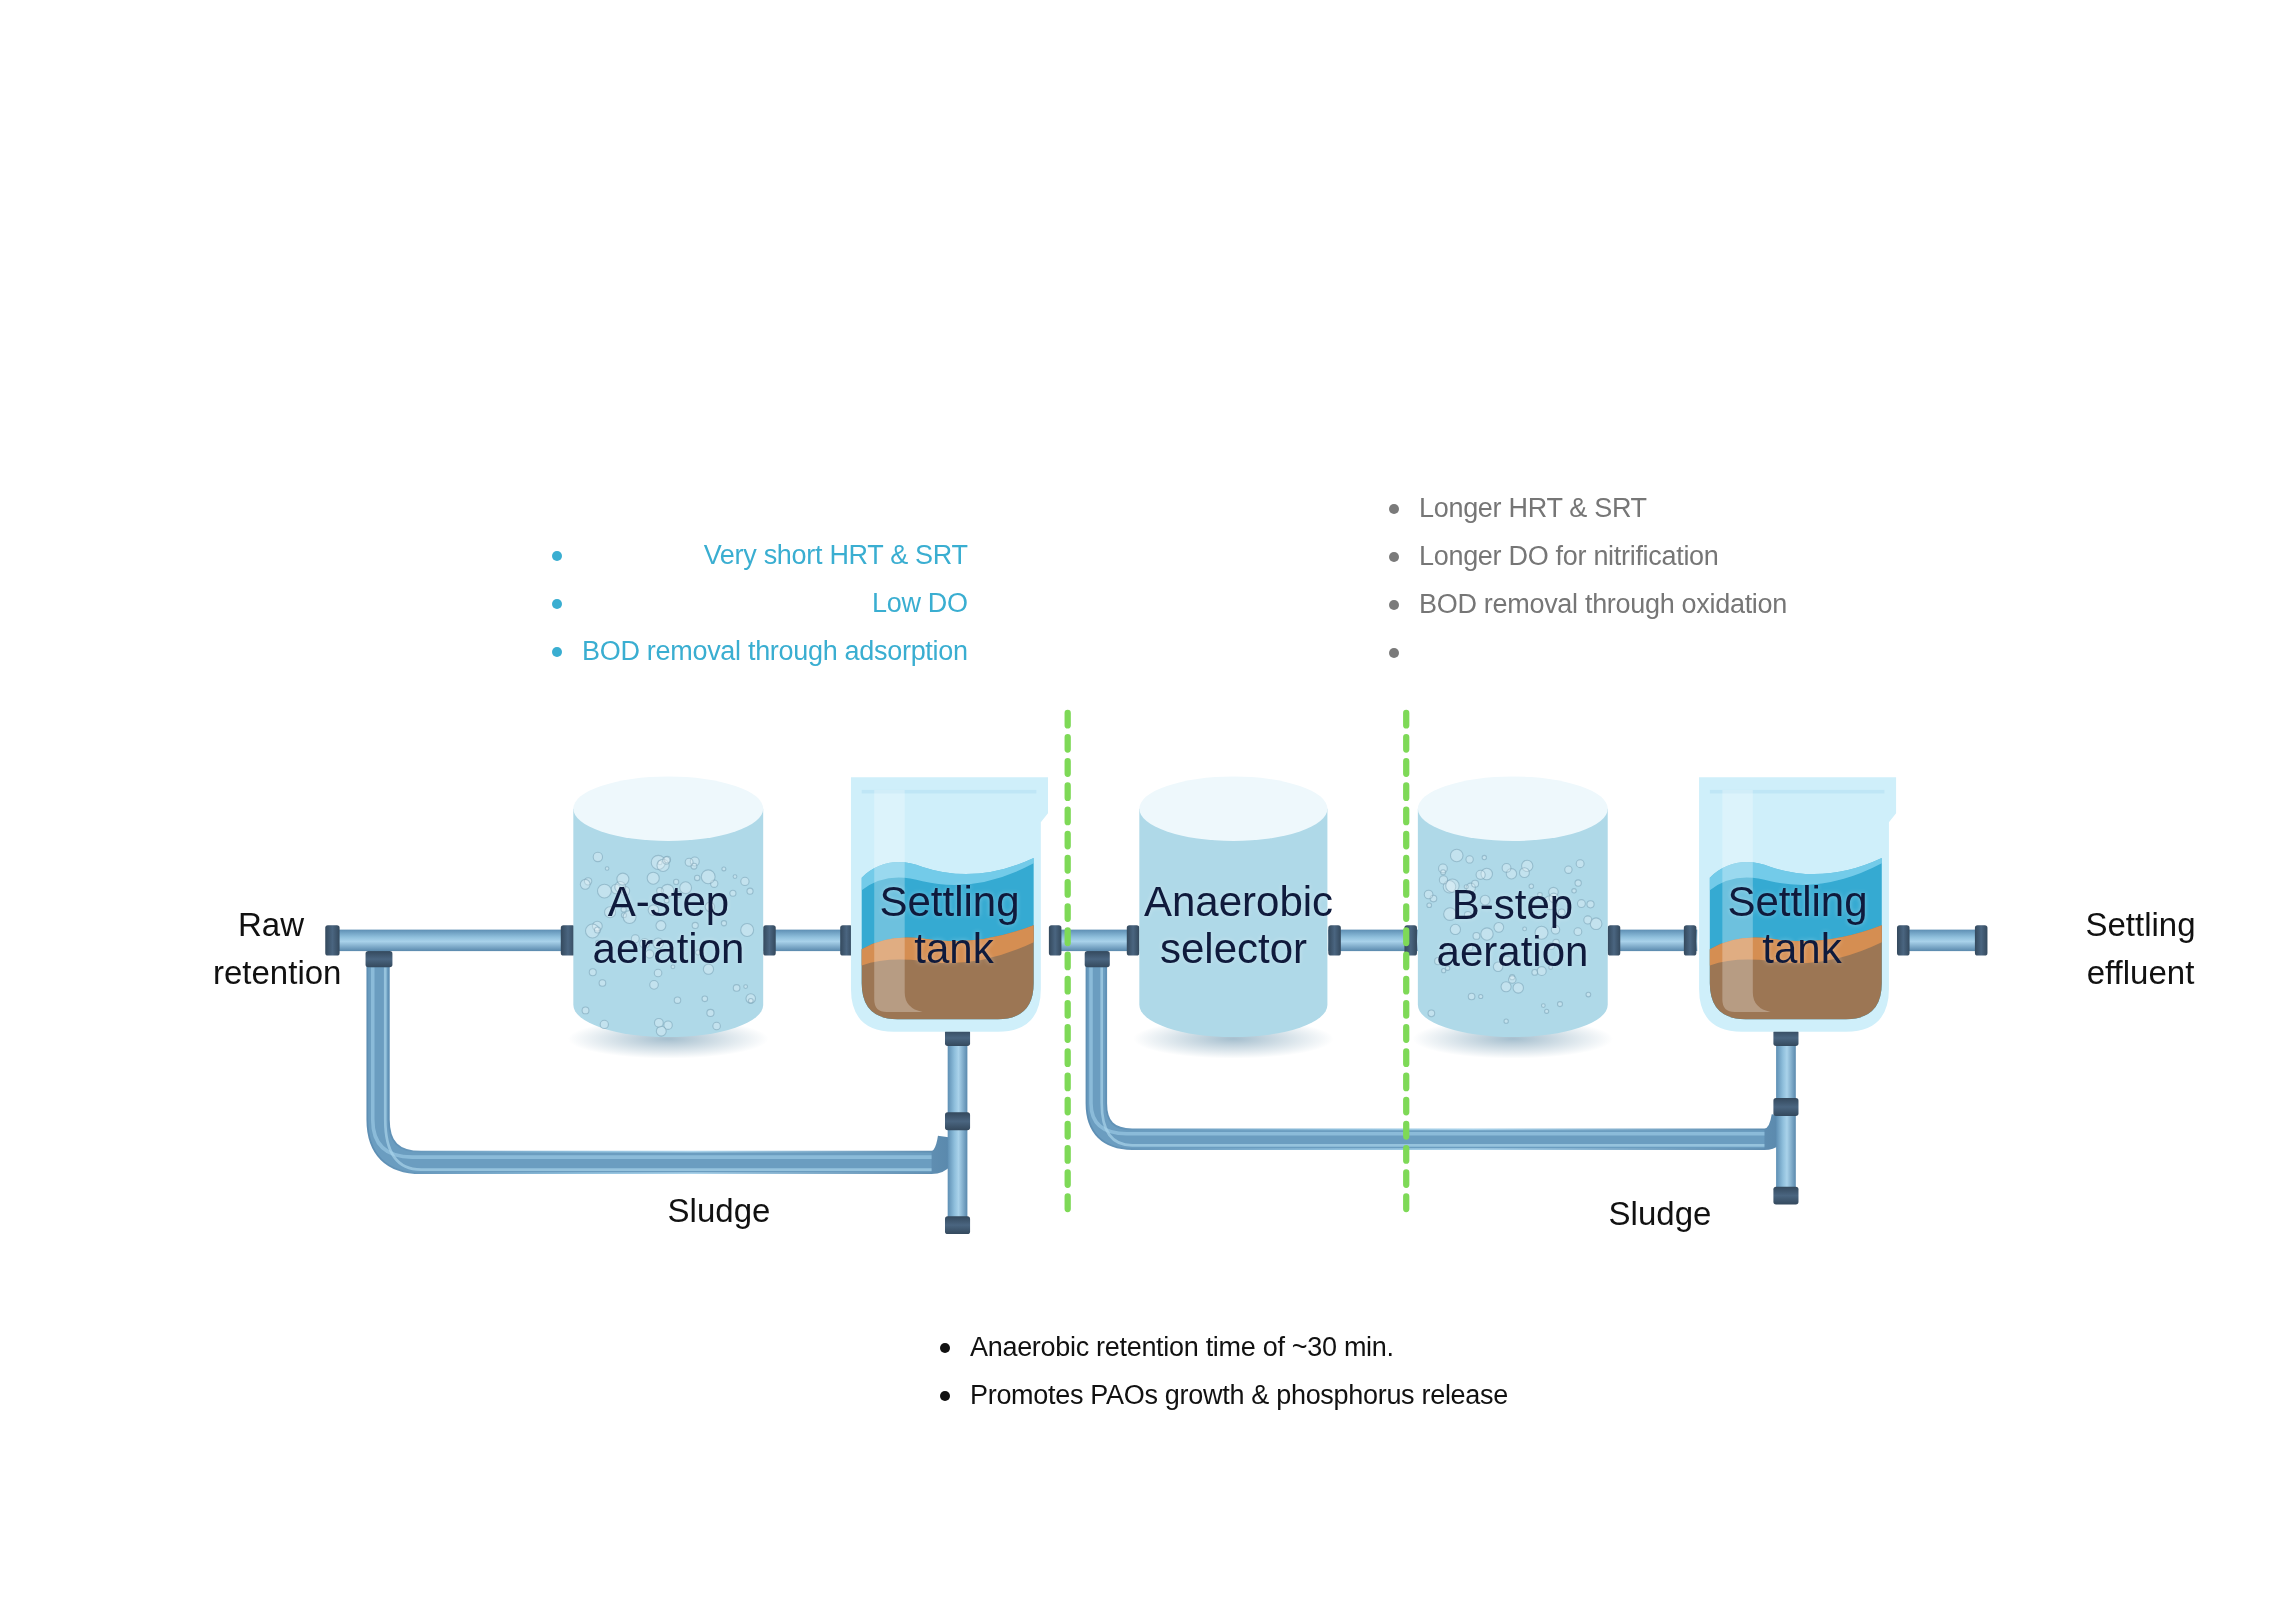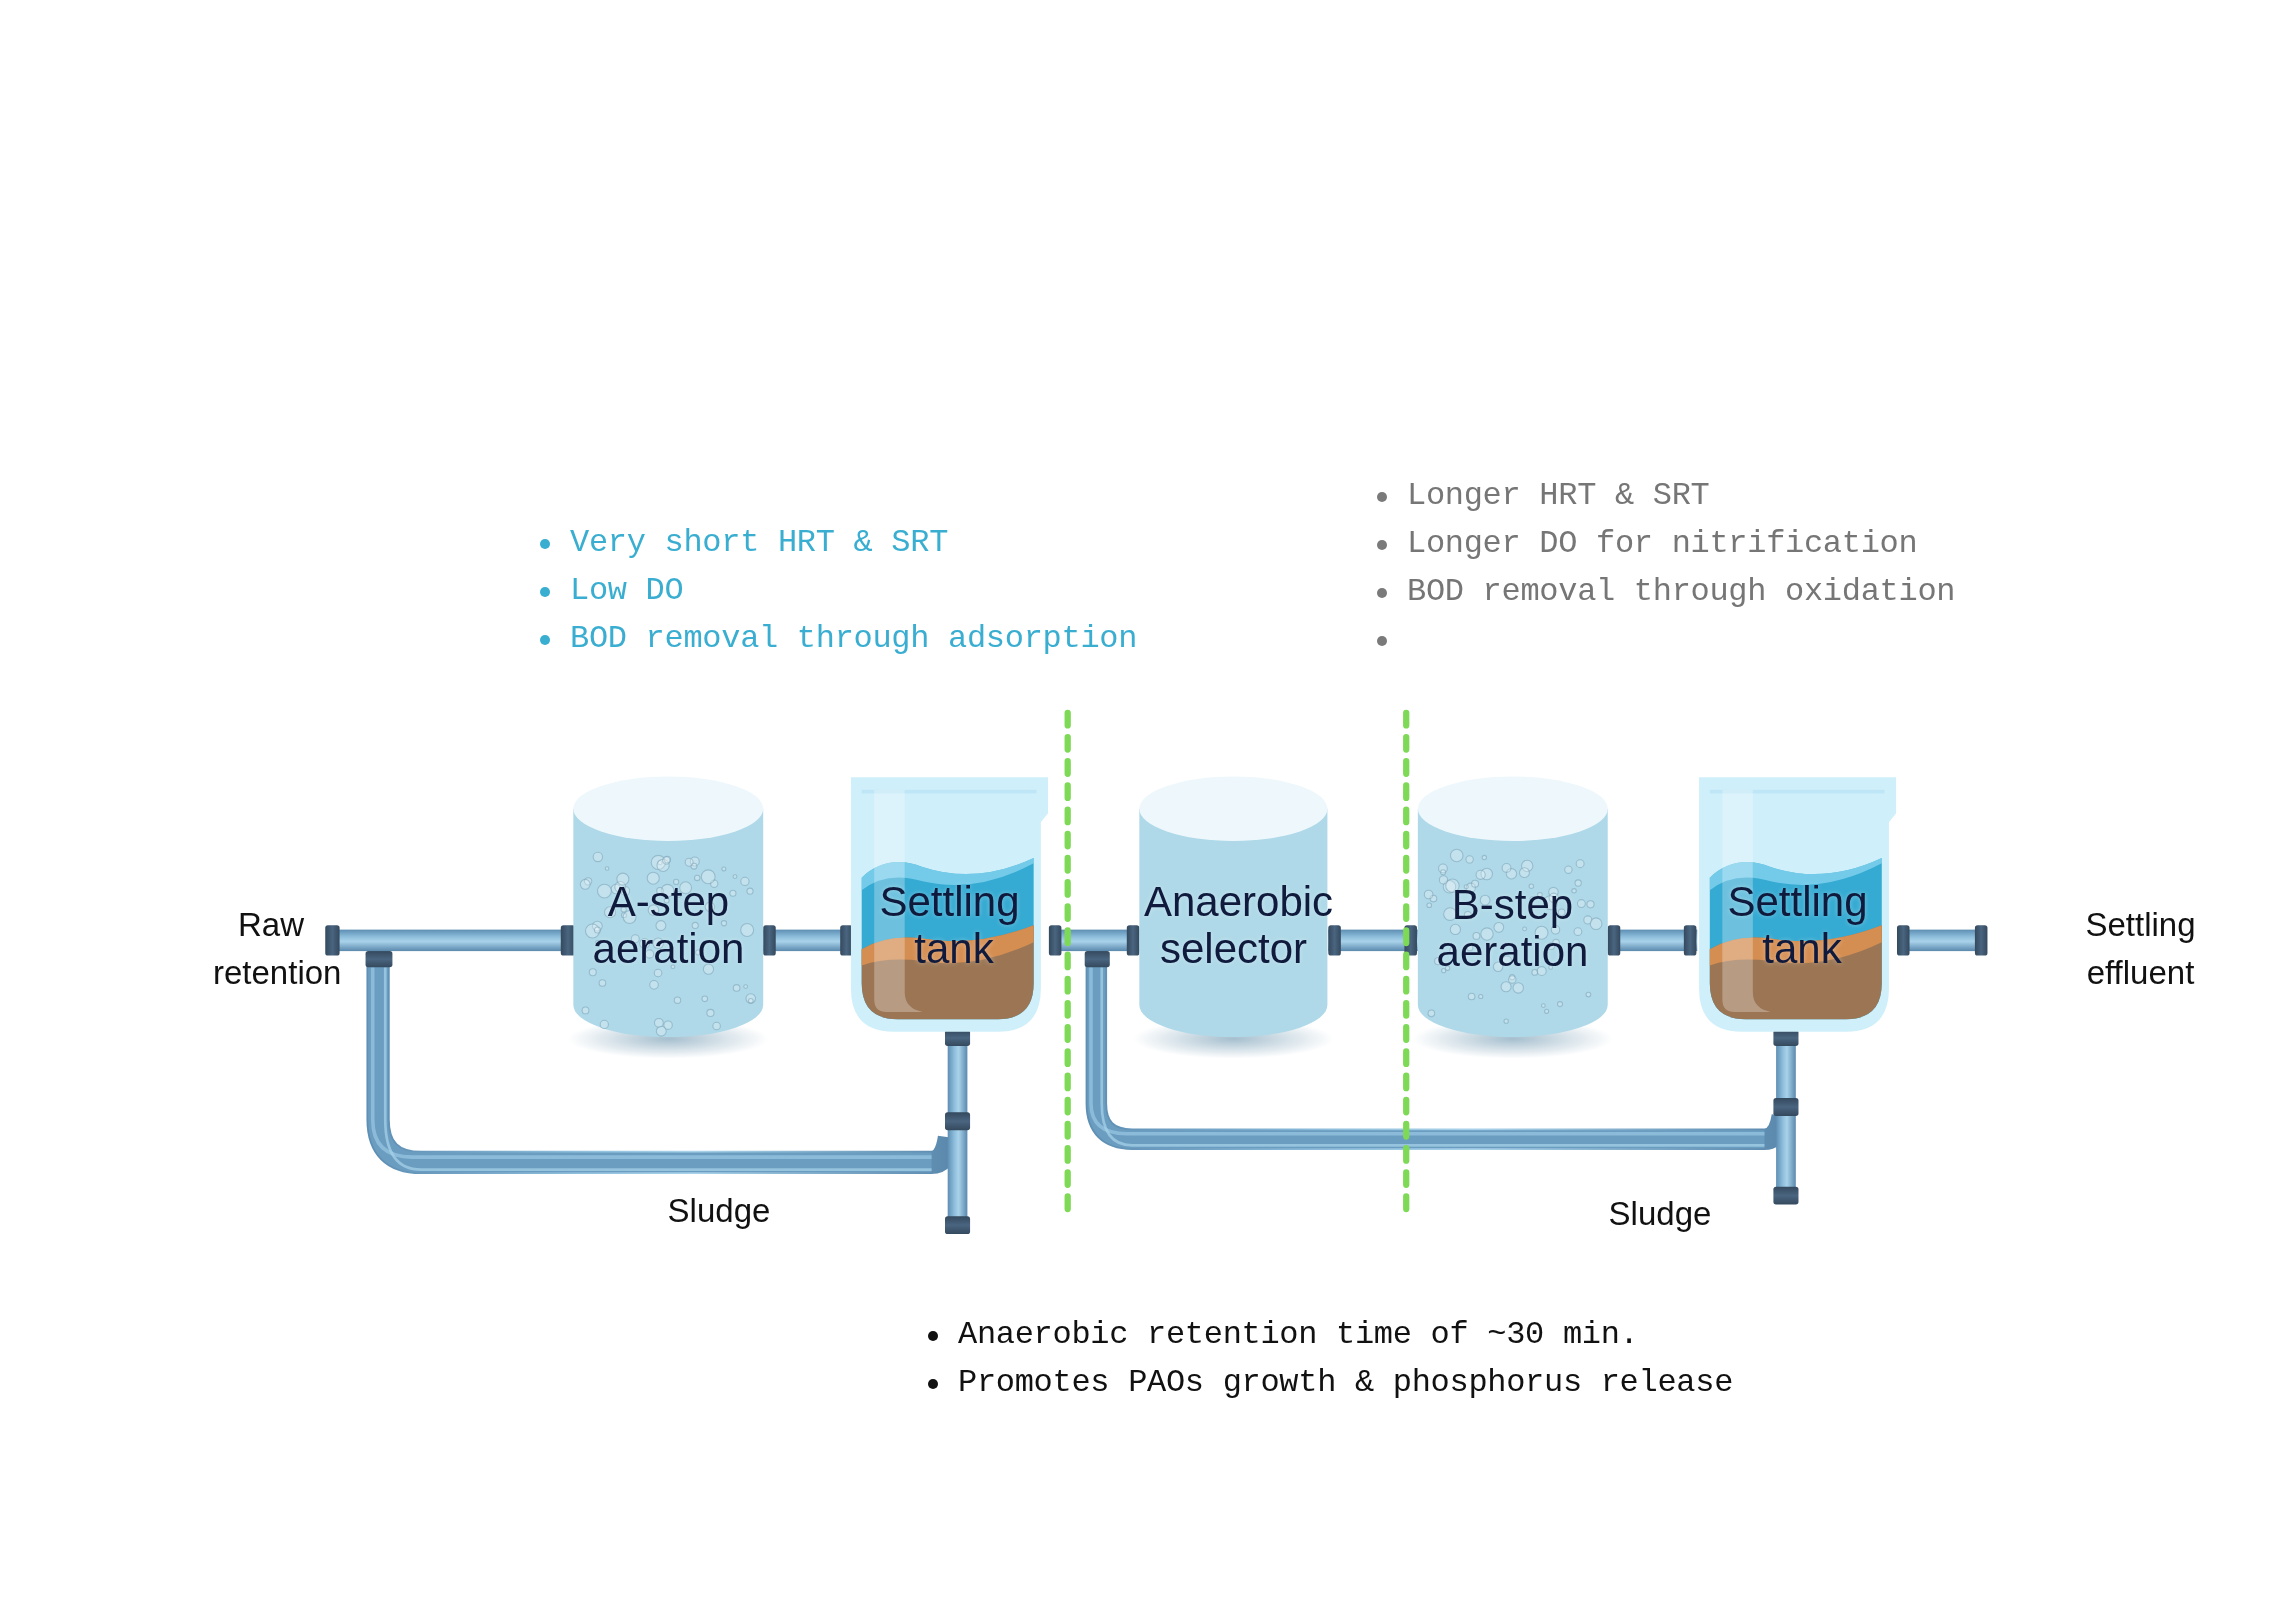--- a/index.html
+++ b/index.html
@@ -1,24 +1,24 @@
 <!DOCTYPE html>
 <html style="font-size:14.3px"><head>
 <meta charset="utf-8">
 <style>
   html, body { margin: 0; padding: 0; background: #ffffff; }
   body { width: 2293px; height: 1621px; position: relative; overflow: hidden;
          font-family: "Liberation Sans", "DejaVu Sans", sans-serif; }
   svg#diagram { position: absolute; left: 0; top: 0; width: 2293px; height: 1621px; }
-  .bullet-list { position: absolute; margin: 0; padding: 0; list-style: none;
-                 font-family: Liberation Mono, monospace;
-                 font-size: 32px; line-height: 48px; }
+  .bullet-list { position: absolute; margin: 12px; padding: 0; list-style: none;
+                 font-family: Liberation Sans, sans-serif;
+                 font-size: 27px; line-height: 48px; }
   .bullet-list li { position: relative; padding-left: 30px; white-space: nowrap; letter-spacing: -0.3px; }
   .bullet-list li .dot { position: absolute; left: 0; top: 19.7px; width: 9.9px; height: 9.9px; border-radius: 50%; }
-  #list-a { left: 540px; top: 519px; color: #3aaed1; }
+  #list-a { left: 540px; top: 519px; color: #3aaed1; text-align: right; }
   #list-a .dot { background: #3aaed1; }
   #list-b { left: 1377px; top: 472px; color: #767676; }
   #list-b .dot { background: #7a7a7a; }
   #list-c { left: 928px; top: 1311px; color: #111111; }
   #list-c .dot { background: #111111; }
   .label { position: absolute; font-size: 33px; line-height: 48px; color: #111;
            text-align: center; white-space: nowrap; margin-left: 43px; }
   .tank-label { position: absolute; font-size: 42px; line-height: 47px; color: #0f1a3c;
                 text-align: center; white-space: nowrap;
                 text-shadow: 0 0 5.4px rgba(255,255,255,0.35); }

